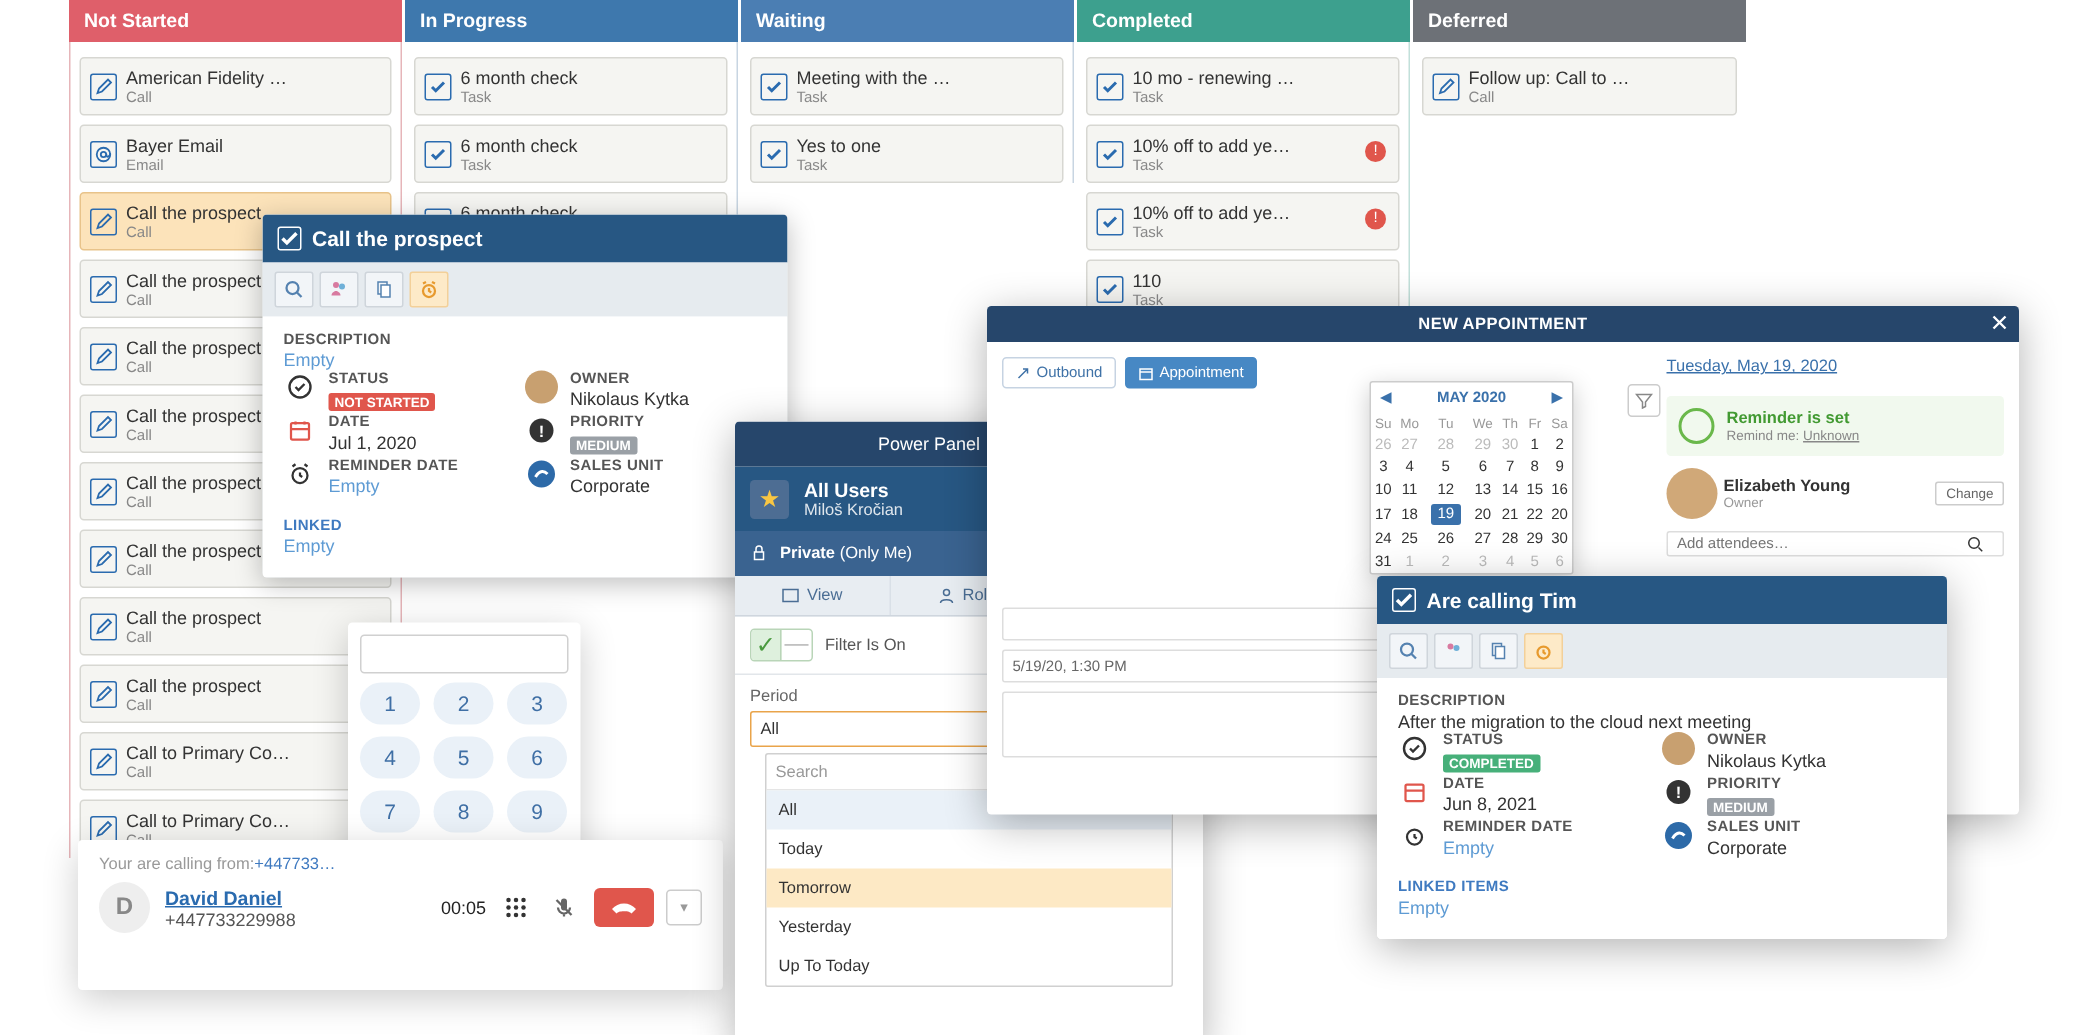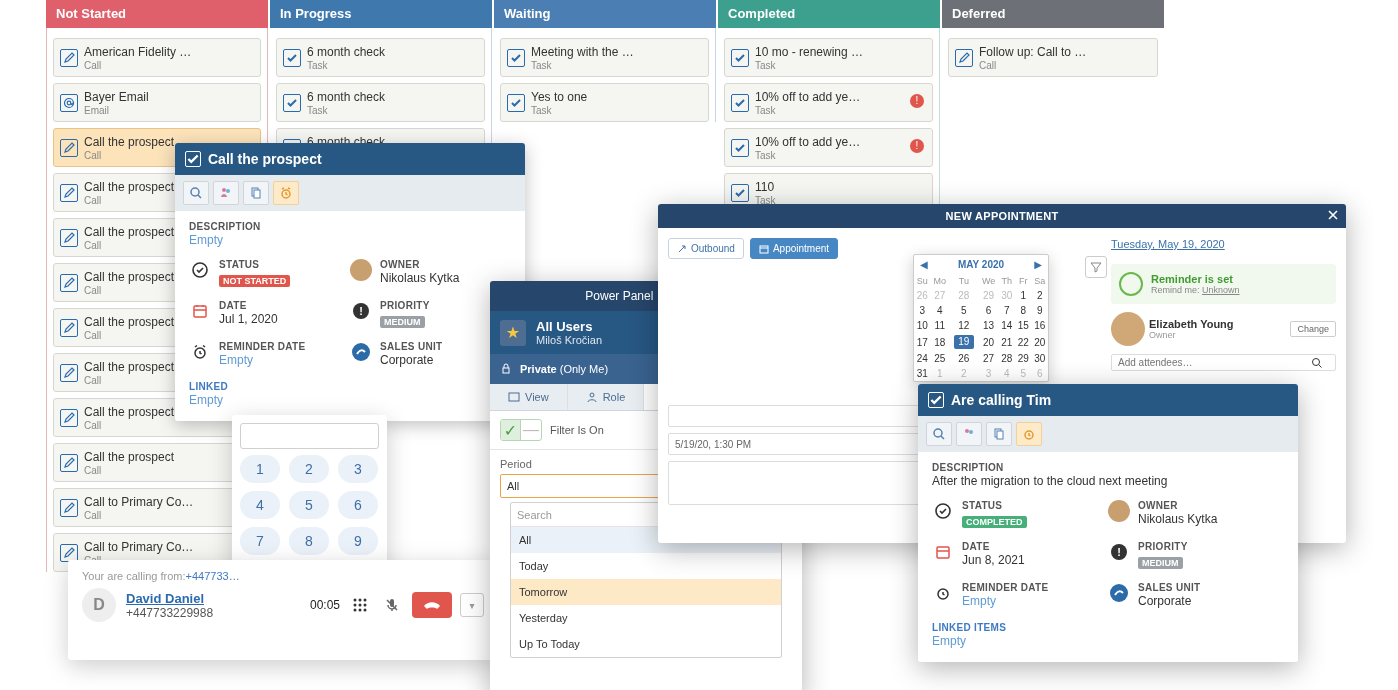--- a/index.html
+++ b/index.html
@@ -36,35 +36,35 @@
 .panel1{position:absolute;left:175px;top:143px;width:350px;background:#eef1f4;border-radius:3px;box-shadow:0 4px 18px rgba(0,0,0,.25);overflow:hidden}
 .panel1 .hd{background:var(--darknav2);color:#fff;display:flex;align-items:center;padding:8px 10px;font-size:14px;font-weight:bold}
 .panel1 .hd .bxicon{width:16px;height:16px;border:1.5px solid #fff;border-radius:2px;margin-right:7px;display:flex;align-items:center;justify-content:center}
 .toolbar{background:#e6ebef;padding:6px 8px;display:flex;gap:4px}
 .toolbar .tbtn{width:26px;height:24px;background:#f2f5f8;border:1px solid #cfd5db;border-radius:2px;display:flex;align-items:center;justify-content:center}
 .toolbar .tbtn.alarm{background:#fdeac8;border-color:#f3d099}
 .panel1 .body{padding:10px 14px 14px 14px;background:#fff}
 .p1-lbl{font-size:10px;font-weight:bold;color:#555;letter-spacing:.3px}
 .p1-val{font-size:12px;color:#333;margin-top:1px}
 .p1-val.empty,.p1-val.link{color:#5e9bd4}
-.p1-section{margin-top:12px;display:flex}
+.p1-section{display:flex}
 .p1-left{flex:1;display:flex;gap:8px;align-items:flex-start}
 .p1-right{flex:1;display:flex;gap:8px;align-items:flex-start}
 .iconcirc{width:22px;height:22px;flex:0 0 22px;display:flex;align-items:center;justify-content:center}
 .badge{display:inline-block;font-size:9px;font-weight:bold;padding:1px 4px;border-radius:2px;color:#fff}
 .badge.notstart{background:#e0564c}.badge.medium{background:#9aa0a6}.badge.completed{background:#47b07a}
 .avatar{width:22px;height:22px;border-radius:50%;background:#c8a070;flex:0 0 22px}
 
 
 .keypad{position:absolute;left:232px;top:415px;width:155px;background:#fff;border-radius:3px;box-shadow:0 6px 24px rgba(0,0,0,.2);padding:8px}
 .keypad input{width:100%;height:26px;border:1px solid #d0d0d0;border-radius:3px;padding:0 6px;font-size:13px;margin-bottom:6px}
 .keypad .grid{display:grid;grid-template-columns:repeat(3,1fr);gap:8px}
 .keypad .k{width:40px;height:28px;border-radius:14px;background:#eaf1f8;color:#3f6fa5;display:flex;align-items:center;justify-content:center;font-size:14px}
 
-.callbar{position:absolute;left:68px;top:560px;width:430px;height:100px;background:#fff;border-radius:3px;box-shadow:0 6px 24px rgba(0,0,0,.2);padding:10px 14px}
+.callbar{position:absolute;left:52px;top:560px;width:430px;height:100px;background:#fff;border-radius:3px;box-shadow:0 6px 24px rgba(0,0,0,.2);padding:10px 14px}
 .callbar .from{font-size:11px;color:#999}
 .callbar .from a{color:#3f7ac0}
 .callbar .row{display:flex;align-items:center;margin-top:6px}
 .callbar .avc{width:34px;height:34px;border-radius:50%;background:#eee;color:#888;display:flex;align-items:center;justify-content:center;font-weight:bold;margin-right:10px}
 .callbar .name{font-size:13px;color:#2a6baf;text-decoration:underline;font-weight:bold}
 .callbar .num{font-size:12px;color:#555}
 .callbar .ctrls{margin-left:auto;display:flex;align-items:center;gap:8px}
 .callbar .time{font-size:12px;color:#222}
 .callbar .cbtn{width:24px;height:24px;display:flex;align-items:center;justify-content:center;color:#666}
 .callbar .hang{width:40px;height:26px;background:#e0564c;border-radius:4px;display:flex;align-items:center;justify-content:center}
@@ -78,21 +78,21 @@
 .pp-sub{background:var(--darknav2);color:#fff;display:flex;align-items:center;padding:8px 10px}
 .pp-sub .star{width:26px;height:26px;background:#4d6d93;border-radius:3px;display:flex;align-items:center;justify-content:center;margin-right:10px;color:#f9c642;font-size:16px}
 .pp-sub .t1{font-size:13px;font-weight:bold}
 .pp-sub .t2{font-size:11px;opacity:.85}
 .pp-sub .right{margin-left:auto;display:flex;gap:6px}
 .pp-sub .rbtn{width:22px;height:22px;background:#4d6d93;border-radius:3px;display:flex;align-items:center;justify-content:center;font-size:10px}
 .pp-priv{background:#3a6390;color:#fff;display:flex;align-items:center;padding:6px 10px;font-size:11px}
 .pp-priv .lock{margin-right:8px}
 .pp-priv .dd{margin-left:auto;width:20px;height:18px;background:#4d6d93;border-radius:2px;display:flex;align-items:center;justify-content:center}
 .pp-tabs{display:flex;background:#e8edf2;border-bottom:1px solid #cfd6de}
-.pp-tab{flex:0 0 auto;padding:7px 18px;font-size:11px;color:#4a6d94;display:flex;align-items:center;gap:5px;border-right:1px solid #d9e0e7;position:relative}
+.pp-tab{flex:0 0 auto;padding:7px 31px;font-size:11px;color:#4a6d94;display:flex;align-items:center;gap:5px;border-right:1px solid #d9e0e7;position:relative}
 .pp-tab.active{background:#fff;font-weight:bold}
 .pp-tab .dot{position:absolute;right:6px;top:4px;width:5px;height:5px;border-radius:50%;background:#52b34c}
 .pp-fs{display:flex;align-items:center;padding:8px 10px;gap:8px;border-bottom:1px solid #e2e6ea}
 .pp-fs .tg{display:flex;border:1px solid #b9d5b8;border-radius:3px;overflow:hidden}
 .pp-fs .tg span{width:20px;height:20px;display:flex;align-items:center;justify-content:center}
 .pp-fs .tg span:first-child{background:#def0dd;color:#4a9a3f;border-right:1px solid #b9d5b8}
 .pp-fs .tg span:last-child{color:#bbb}
 .pp-fs .lbl{font-size:11px;color:#555}
 .pp-period{padding:8px 10px 0 10px}
 .pp-period .lbl{font-size:11px;color:#666;margin-bottom:4px}

